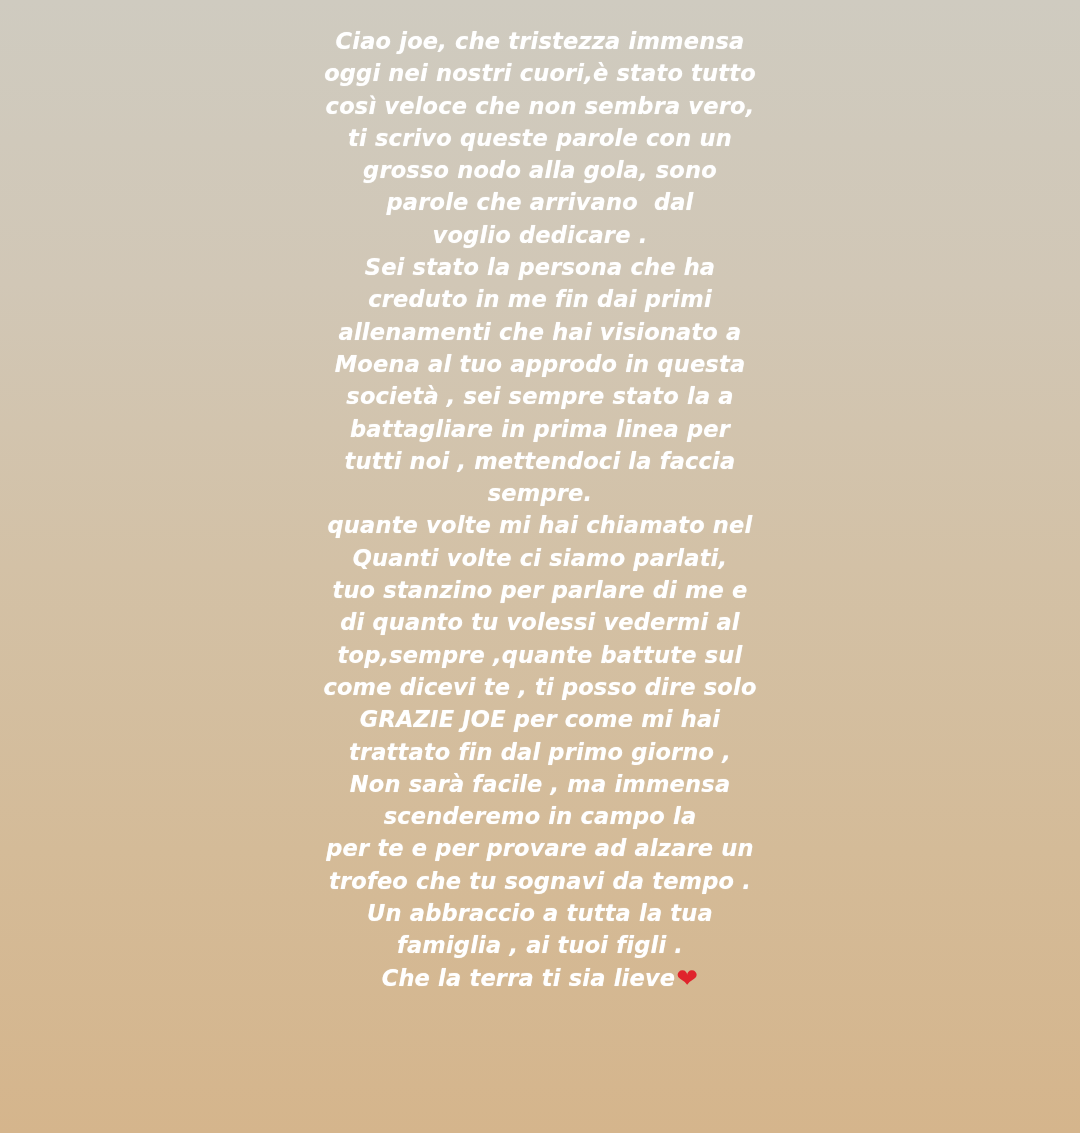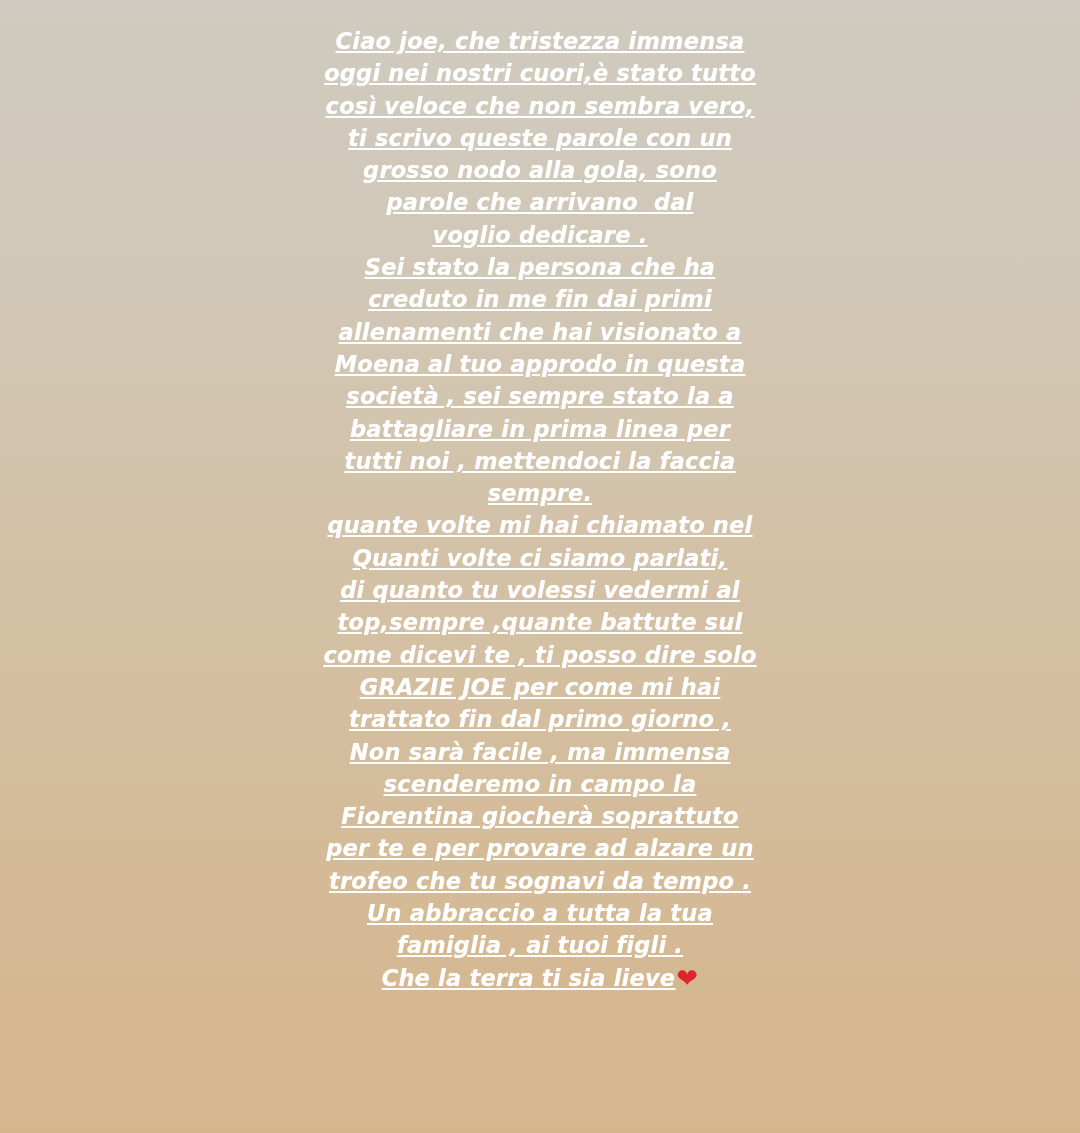--- a/index.html
+++ b/index.html
@@ -24,21 +24,20 @@
       font-weight: bold;
       font-style: italic;
       font-size: 22.5px;
       line-height: 32.3px;
       letter-spacing: 0.2px;
       text-shadow: 0 0 1px rgba(255,255,255,0.6);
     }
     .line {
       display: block;
       white-space: pre;
-      text-decoration: underline;
     }
     .heart {
       display: inline-block;
       font-style: normal;
       color: #e0242c;
       font-size: 26px;
       line-height: 20px;
       vertical-align: -1px;
       margin-left: 1px;
       text-shadow: none;
@@ -58,26 +57,26 @@
   <span class="line">Sei stato la persona che ha</span>
   <span class="line">creduto in me fin dai primi</span>
   <span class="line">allenamenti che hai visionato a</span>
   <span class="line">Moena al tuo approdo in questa</span>
   <span class="line">società , sei sempre stato la a</span>
   <span class="line">battagliare in prima linea per</span>
   <span class="line">tutti noi , mettendoci la faccia</span>
   <span class="line">sempre.</span>
   <span class="line">quante volte mi hai chiamato nel</span>
   <span class="line">Quanti volte ci siamo parlati,</span>
+  <span class="line">tuo stanzino per parlare di me e</span>
   <span class="line">di quanto tu volessi vedermi al</span>
   <span class="line">top,sempre ,quante battute sul</span>
   <span class="line">come dicevi te , ti posso dire solo</span>
   <span class="line">GRAZIE JOE per come mi hai</span>
   <span class="line">trattato fin dal primo giorno ,</span>
   <span class="line">Non sarà facile , ma immensa</span>
   <span class="line">scenderemo in campo la</span>
-  <span class="line">Fiorentina giocherà soprattuto</span>
   <span class="line">per te e per provare ad alzare un</span>
   <span class="line">trofeo che tu sognavi da tempo .</span>
   <span class="line">Un abbraccio a tutta la tua</span>
   <span class="line">famiglia , ai tuoi figli .</span>
   <span class="line"><span>Che la terra ti sia lieve</span><span class="heart">❤</span></span>
 </div>
 
 </body></html>

